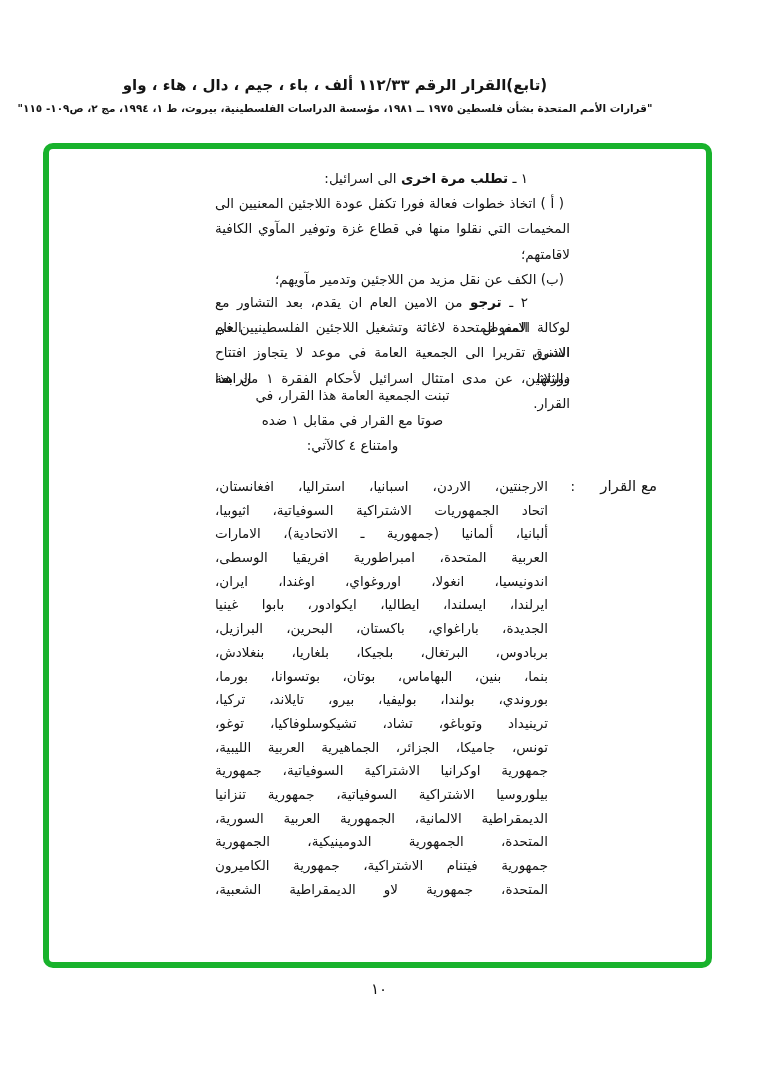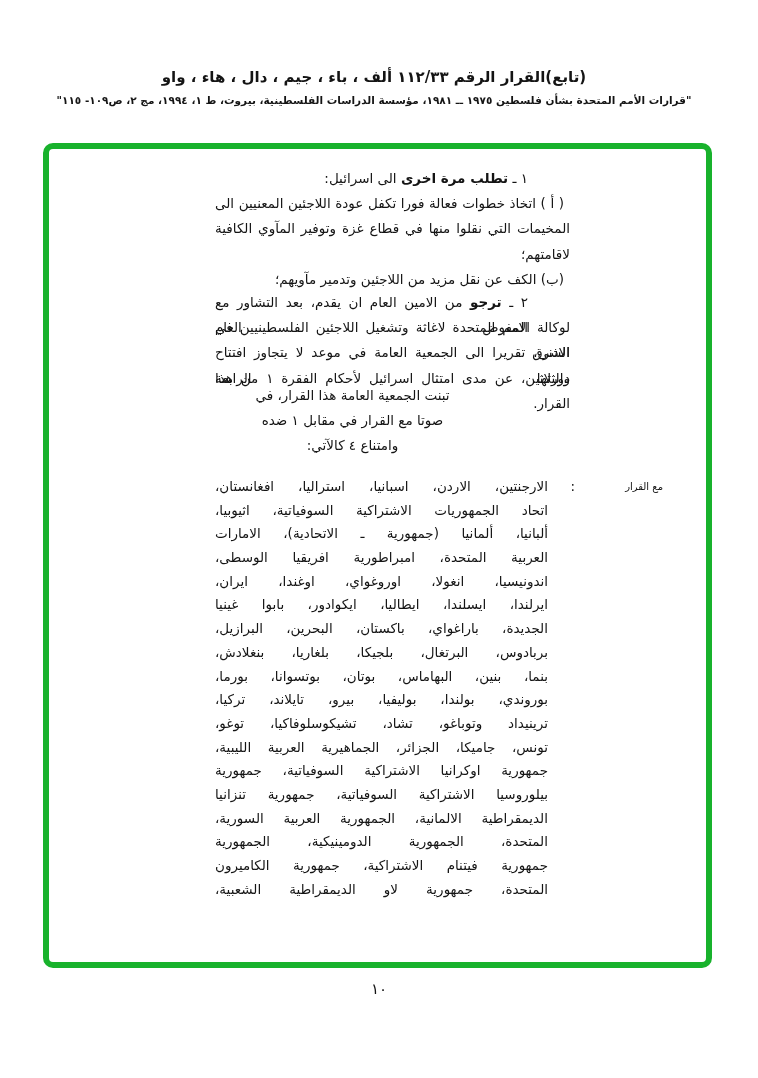--- a/index.html
+++ b/index.html
@@ -3,21 +3,21 @@
 <meta charset="utf-8">
 <style>
   html,body{margin:0;padding:0;}
   body{
     width:758px;height:1078px;background:#ffffff;overflow:hidden;position:relative;
     font-family:"DejaVu Sans",sans-serif;color:#141414;
   }
   .page{position:absolute;inset:0;}
 
   
-  .header{position:absolute;top:68px;left:0;width:670px;text-align:center;direction:rtl;margin-left:39px;}
+  .header{position:absolute;top:76px;left:0;width:670px;text-align:center;direction:rtl;}
   .h1{font-size:15px;font-weight:bold;white-space:nowrap;}
   .h2{font-size:10.5px;font-weight:bold;margin-top:8px;white-space:nowrap;}
 
   
   .frame{
     position:absolute;left:43px;top:143px;width:657px;height:813px;
     border:6px solid #18b22c;border-radius:10px;background:transparent;
   }
 
   
@@ -33,22 +33,22 @@
 
   
   .votecol{
     position:absolute;right:273px;top:383px;width:265px;direction:rtl;
     font-size:13.5px;text-align:center;
   }
   .votecol .ln{line-height:25.2px;height:25.2px;}
 
   
   .wv-label{
-    position:absolute;right:95px;top:475px;direction:rtl;
-    font-size:10px;line-height:23.7px;white-space:nowrap;
+    position:absolute;right:101px;top:475px;direction:rtl;
+    font-size:15px;line-height:23.7px;white-space:nowrap;
   }
   .wv-colon{
     position:absolute;right:183px;top:475px;direction:rtl;
     font-size:13.5px;line-height:23.7px;
   }
 
   
   .countries{position:absolute;right:210px;top:475px;width:333px;direction:rtl;font-size:13.5px;}
   .cline{line-height:23.7px;height:23.7px;text-align:justify;text-align-last:justify;text-justify:inter-word;}
 

